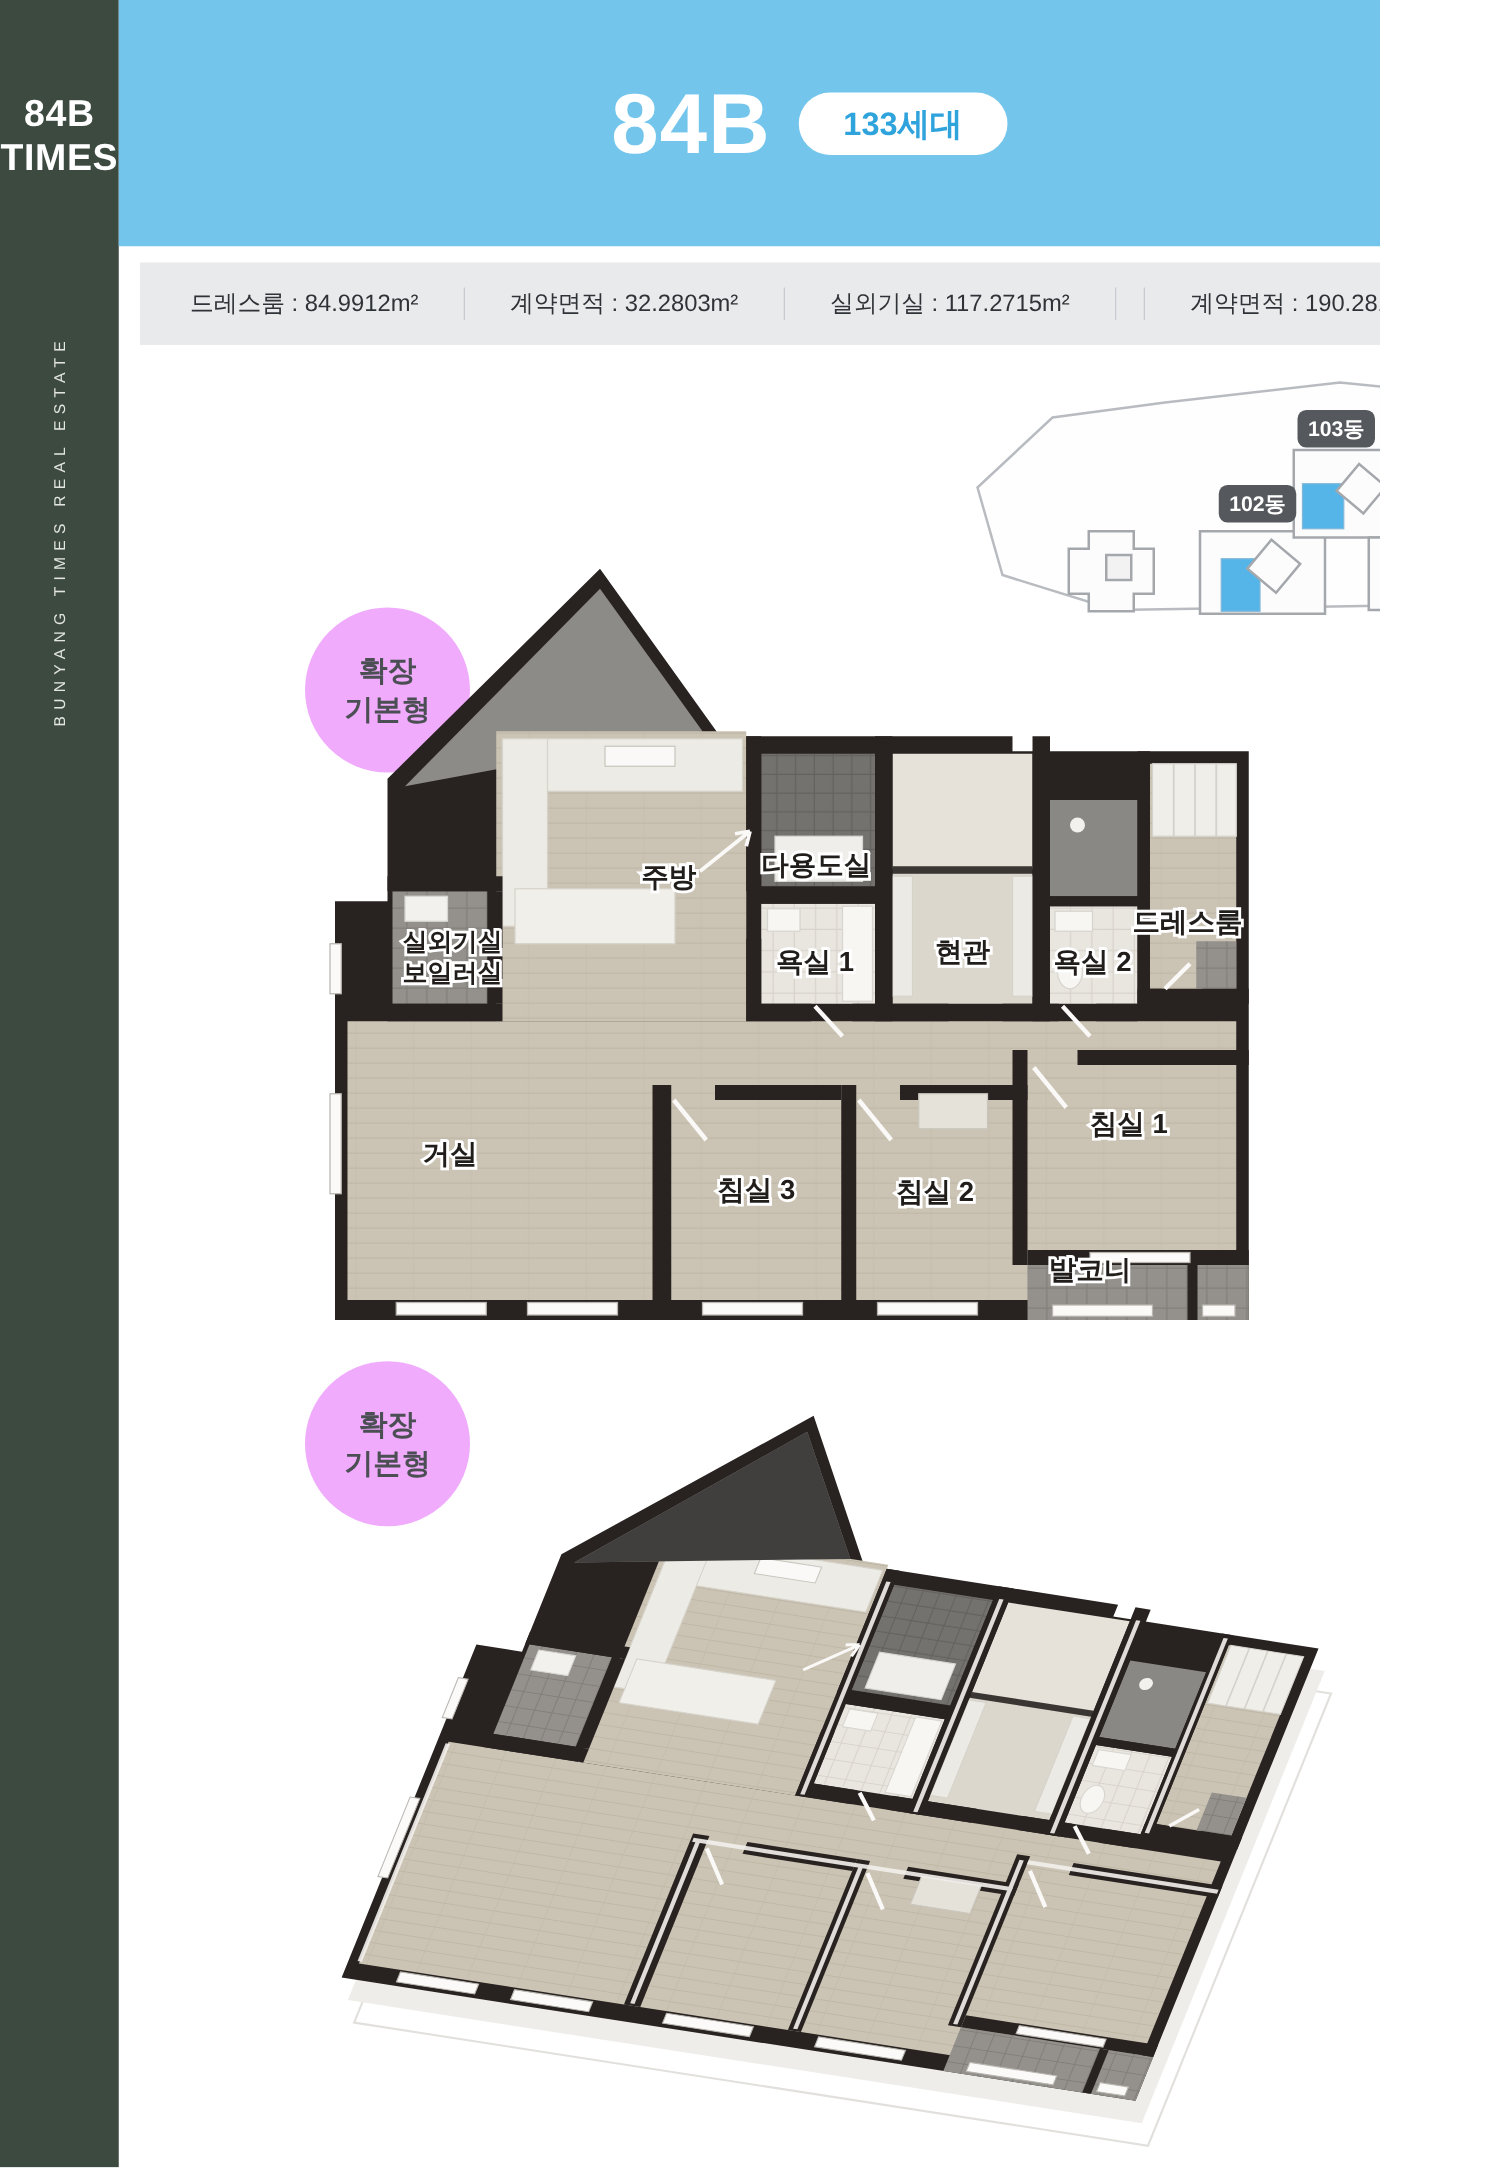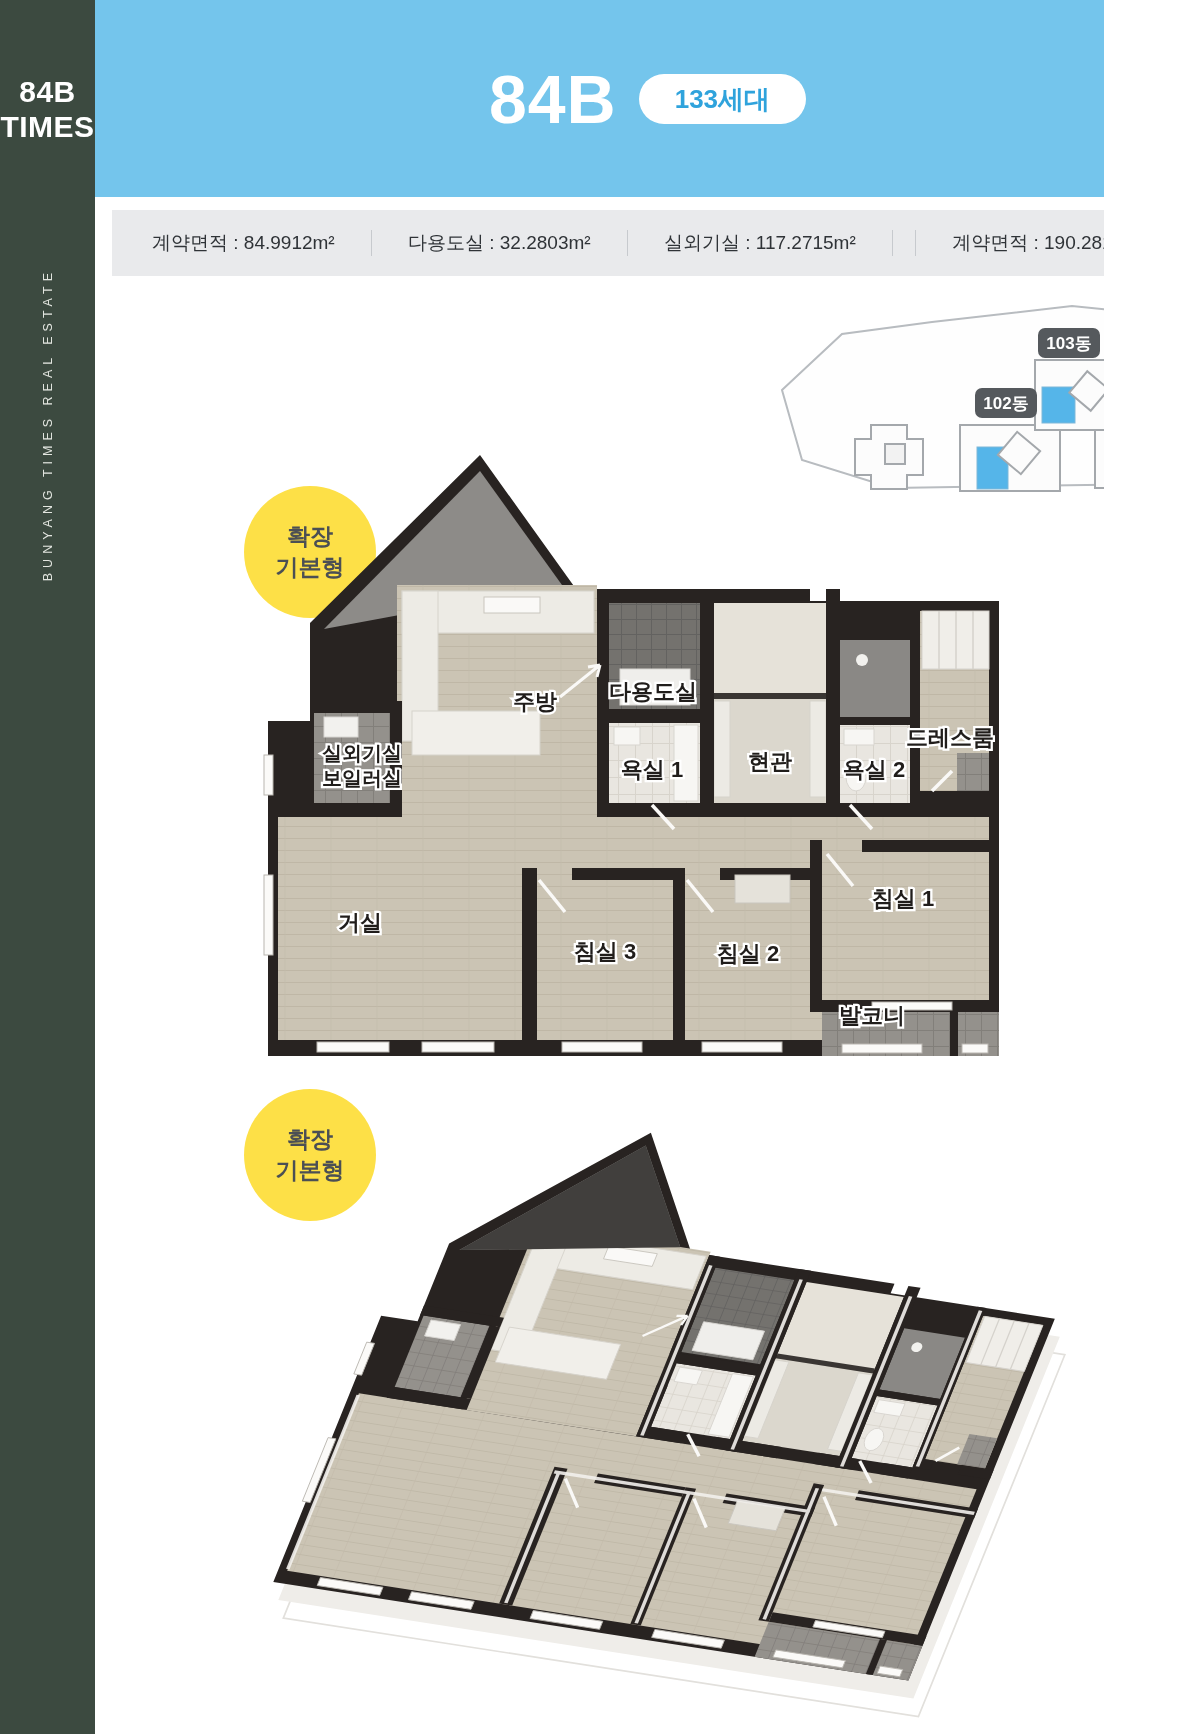--- a/index.html
+++ b/index.html
@@ -17,21 +17,21 @@
           display:flex;align-items:center;justify-content:center;gap:22px;}
   .header .big-title{color:#fff;font-size:68px;font-weight:800;letter-spacing:1px;line-height:1;}
   .units-pill{background:#fff;border-radius:32px;padding:12px 36px;color:#2FA3DC;
               font-size:26px;font-weight:700;line-height:1;}
   
   .specbar{position:absolute;left:112px;top:210px;width:1072px;height:66px;background:#E9EAEC;
            display:flex;align-items:center;justify-content:space-between;padding:0 26px;box-sizing:border-box;}
   .spec-item{font-size:19px;color:#2F3337;font-weight:500;white-space:nowrap;padding:4px 14px;}
   .spec-sep{width:1px;height:26px;background:#C7CACE;}
   
-  .round-badge{position:absolute;width:132px;height:132px;border-radius:50%;background:#fde047;
+  .round-badge{position:absolute;width:132px;height:132px;border-radius:50%;background:#f0abfc;
                display:flex;flex-direction:column;align-items:center;justify-content:center;
                color:#4B4F54;font-size:23px;font-weight:700;line-height:1.35;}
   #badge1{left:244px;top:486px;}
   #badge2{left:244px;top:1089px;}
   .abs-svg{position:absolute;}
   text.rlabel{fill:#201D1B;stroke:#ffffff;stroke-width:4.5px;paint-order:stroke;
               font-family:"Liberation Sans","DejaVu Sans",sans-serif;
               font-size:22px;font-weight:700;text-anchor:middle;}
   text.rlabel.sm{font-size:20px;}
   text.bbadge{fill:#ffffff;font-size:17px;font-weight:700;text-anchor:middle;
@@ -49,23 +49,23 @@
     </div>
     <div class="vtext">BUNYANG TIMES REAL ESTATE</div>
   </div>
 
   <div class="header">
     <div class="big-title">84B</div>
     <div class="units-pill">133세대</div>
   </div>
 
   <div class="specbar">
-    <div class="spec-item">계약면적 : 84.9912m²</div>
-    <div class="spec-sep"></div>
-    <div class="spec-item">다용도실 : 32.2803m²</div>
+    <div class="spec-item">드레스룸 : 84.9912m²</div>
+    <div class="spec-sep"></div>
+    <div class="spec-item">계약면적 : 32.2803m²</div>
     <div class="spec-sep"></div>
     <div class="spec-item">실외기실 : 117.2715m²</div>
     <div class="spec-sep"></div>
     <div class="spec-sep"></div>
     <div class="spec-item">계약면적 : 190.2811m²</div>
   </div>
 
   <svg class="abs-svg" style="left:772px;top:292px;" width="420" height="210" viewBox="0 0 420 210">
     <path d="M10,98 L70,42 L160,30 L300,14 L398,24 L402,88 L395,150 L372,192 L120,196 L30,168 Z" fill="#FEFEFE" stroke="#B8BCC0" stroke-width="2"></path>
 

